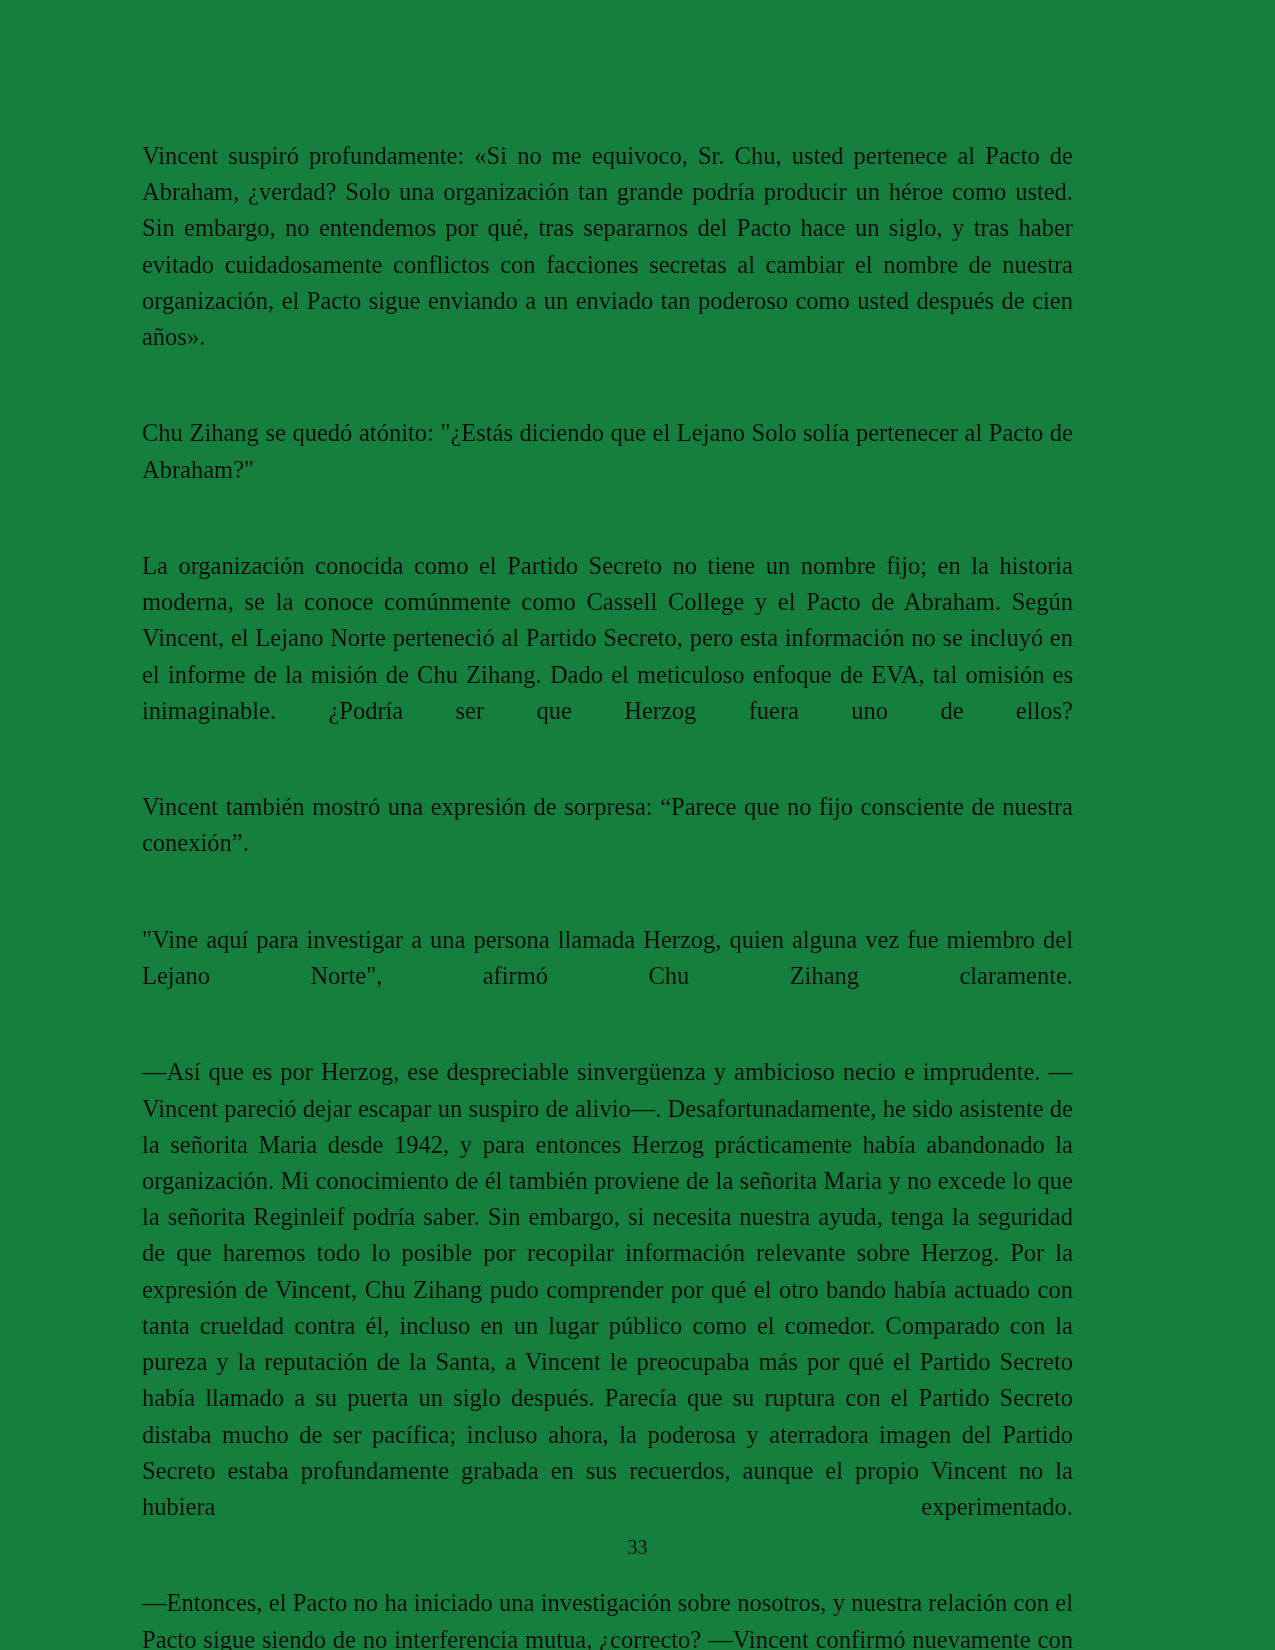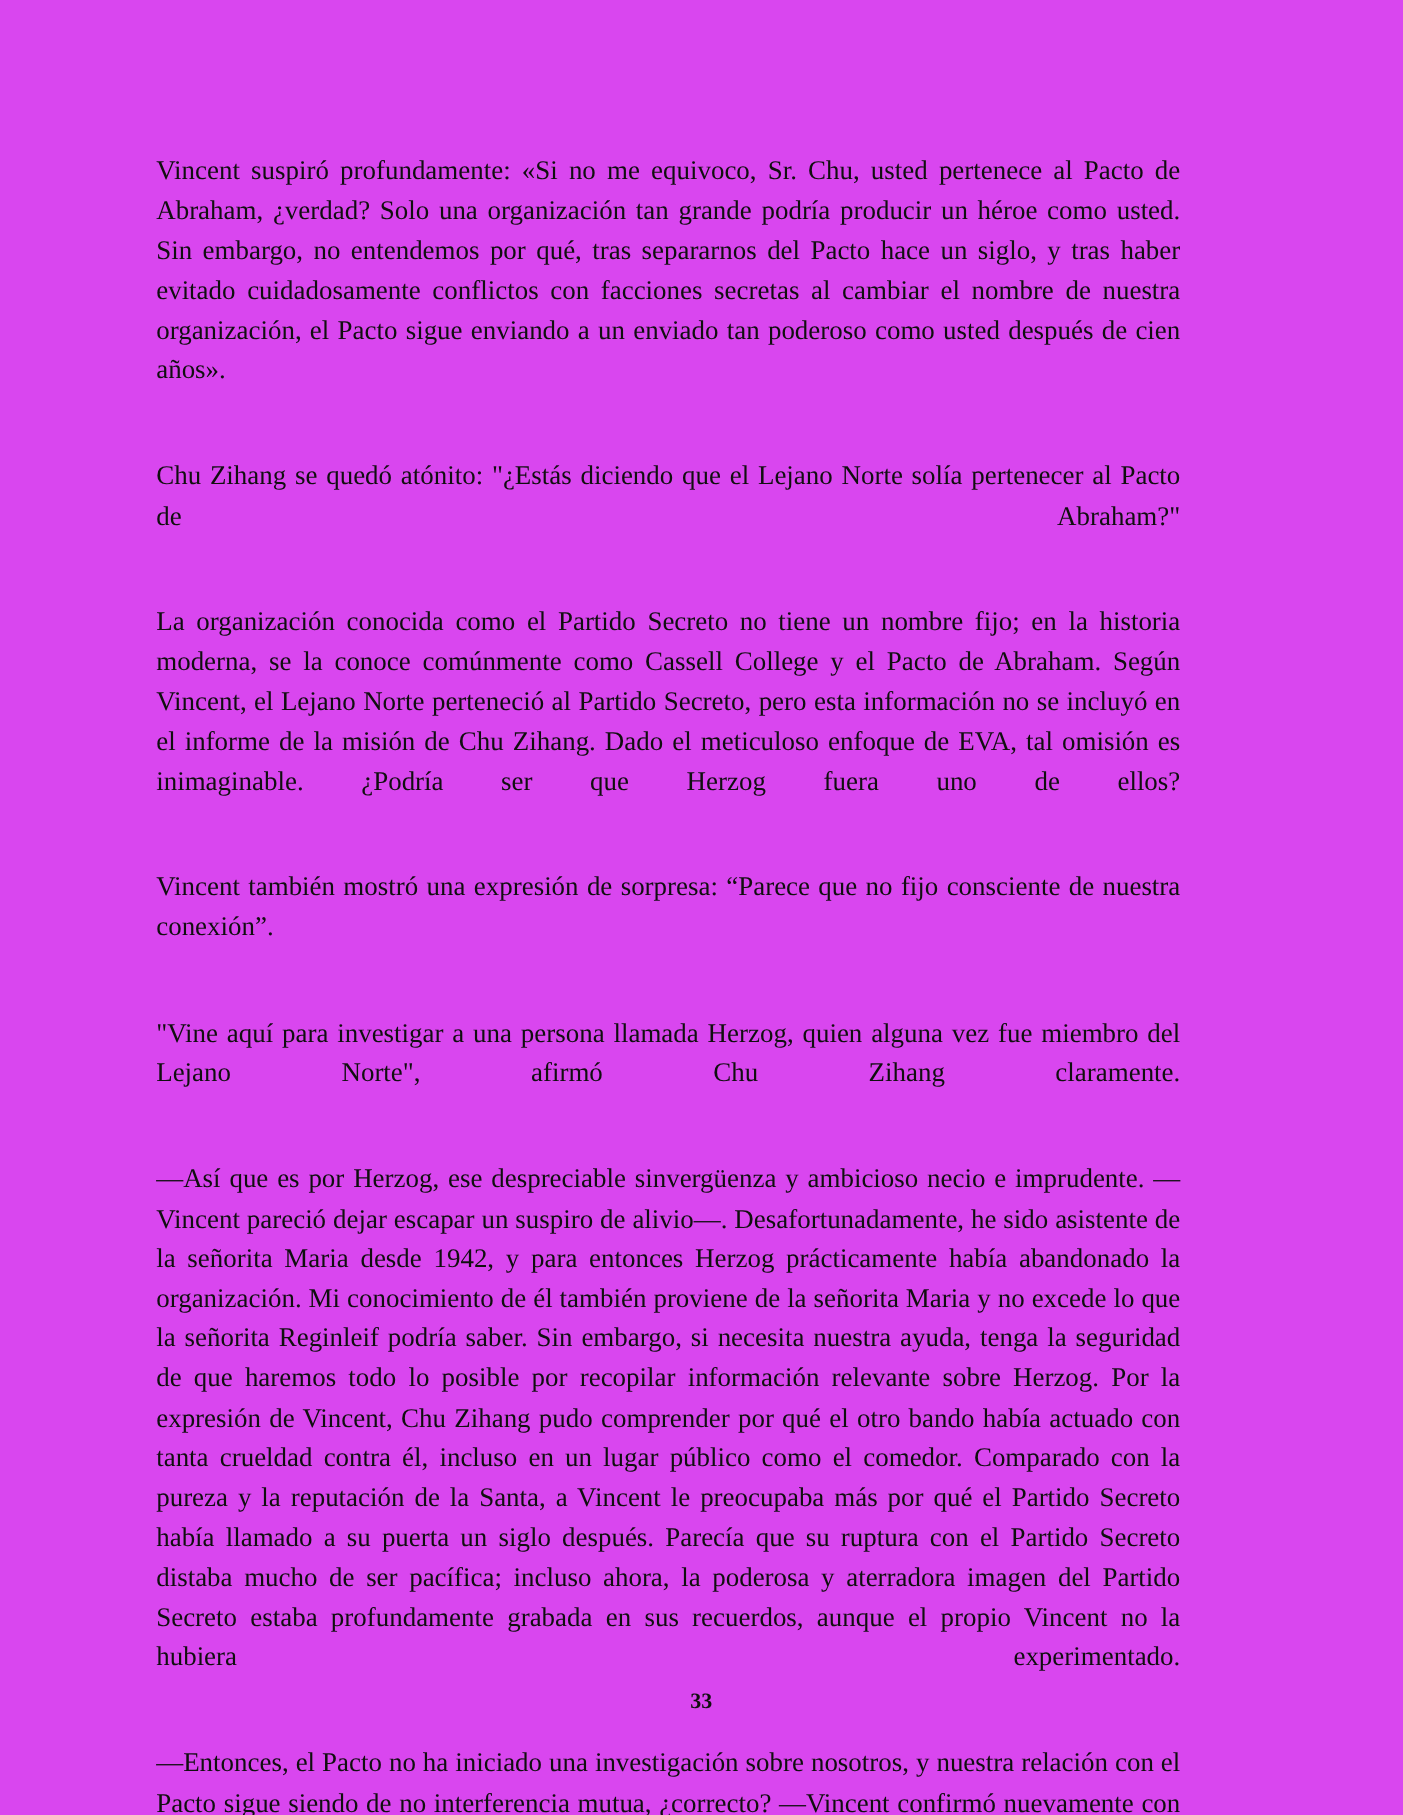--- a/index.html
+++ b/index.html
@@ -9,21 +9,21 @@
     background: #ffffff;
   }
   body {
     font-family: "Liberation Serif", "DejaVu Serif", serif;
     color: #000000;
   }
   .page {
     position: relative;
     width: 1275px;
     height: 1650px;
-    background: #d946ef;
+    background: #15803d;
     box-sizing: border-box;
     overflow: hidden;
   }
   .content {
     position: absolute;
     left: 142px;
     top: 138px;
     width: 931px;
   }
   p.para {
@@ -48,31 +48,30 @@
   }
   .page-number {
     position: absolute;
     left: 0;
     right: 0;
     top: 1535px;
     text-align: center;
     font-size: 20px;
     line-height: 24px;
     color: #100f0f;
-    font-weight: bold;
   }
 </style>
 </head>
 <body>
 
 <div class="page">
 
   <div class="content">
     <p class="para">Vincent suspiró profundamente: «Si no me equivoco, Sr. Chu, usted pertenece al Pacto de Abraham, ¿verdad? Solo una organización tan grande podría producir un héroe como usted. Sin embargo, no entendemos por qué, tras separarnos del Pacto hace un siglo, y tras haber evitado cuidadosamente conflictos con facciones secretas al cambiar el nombre de nuestra organización, el Pacto sigue enviando a un enviado tan poderoso como usted después de cien años».</p>
-    <p class="para">Chu Zihang se quedó atónito: "¿Estás diciendo que el Lejano Norte solía pertenecer al Pacto de Abraham?"</p>
+    <p class="para">Chu Zihang se quedó atónito: "¿Estás diciendo que el Lejano Solo solía pertenecer al Pacto de Abraham?"</p>
     <p class="para">La organización conocida como el Partido Secreto no tiene un nombre fijo; en la historia moderna, se la conoce comúnmente como Cassell College y el Pacto de Abraham. Según Vincent, el Lejano Norte perteneció al Partido Secreto, pero esta información no se incluyó en el informe de la misión de Chu Zihang. Dado el meticuloso enfoque de EVA, tal omisión es inimaginable. ¿Podría ser que Herzog fuera uno de ellos?</p>
     <p class="para">Vincent también mostró una expresión de sorpresa: “Parece que no fijo consciente de nuestra conexión”.</p>
     <p class="para">"Vine aquí para investigar a una persona llamada Herzog, quien alguna vez fue miembro del Lejano Norte", afirmó Chu Zihang claramente.</p>
     <p class="para">—Así que es por Herzog, ese despreciable sinvergüenza y ambicioso necio e imprudente. —Vincent pareció dejar escapar un suspiro de alivio—. Desafortunadamente, he sido asistente de la señorita Maria desde 1942, y para entonces Herzog prácticamente había abandonado la organización. Mi conocimiento de él también proviene de la señorita Maria y no excede lo que la señorita Reginleif podría saber. Sin embargo, si necesita nuestra ayuda, tenga la seguridad de que haremos todo lo posible por recopilar información relevante sobre Herzog. Por la expresión de Vincent, Chu Zihang pudo comprender por qué el otro bando había actuado con tanta crueldad contra él, incluso en un lugar público como el comedor. Comparado con la pureza y la reputación de la Santa, a Vincent le preocupaba más por qué el Partido Secreto había llamado a su puerta un siglo después. Parecía que su ruptura con el Partido Secreto distaba mucho de ser pacífica; incluso ahora, la poderosa y aterradora imagen del Partido Secreto estaba profundamente grabada en sus recuerdos, aunque el propio Vincent no la hubiera experimentado.</p>
     <p class="para">—Entonces, el Pacto no ha iniciado una investigación sobre nosotros, y nuestra relación con el Pacto sigue siendo de no interferencia mutua, ¿correcto? —Vincent confirmó nuevamente con Chu Zihang.</p>
 
   </div>
 
   <div class="page-number">33</div>
 

